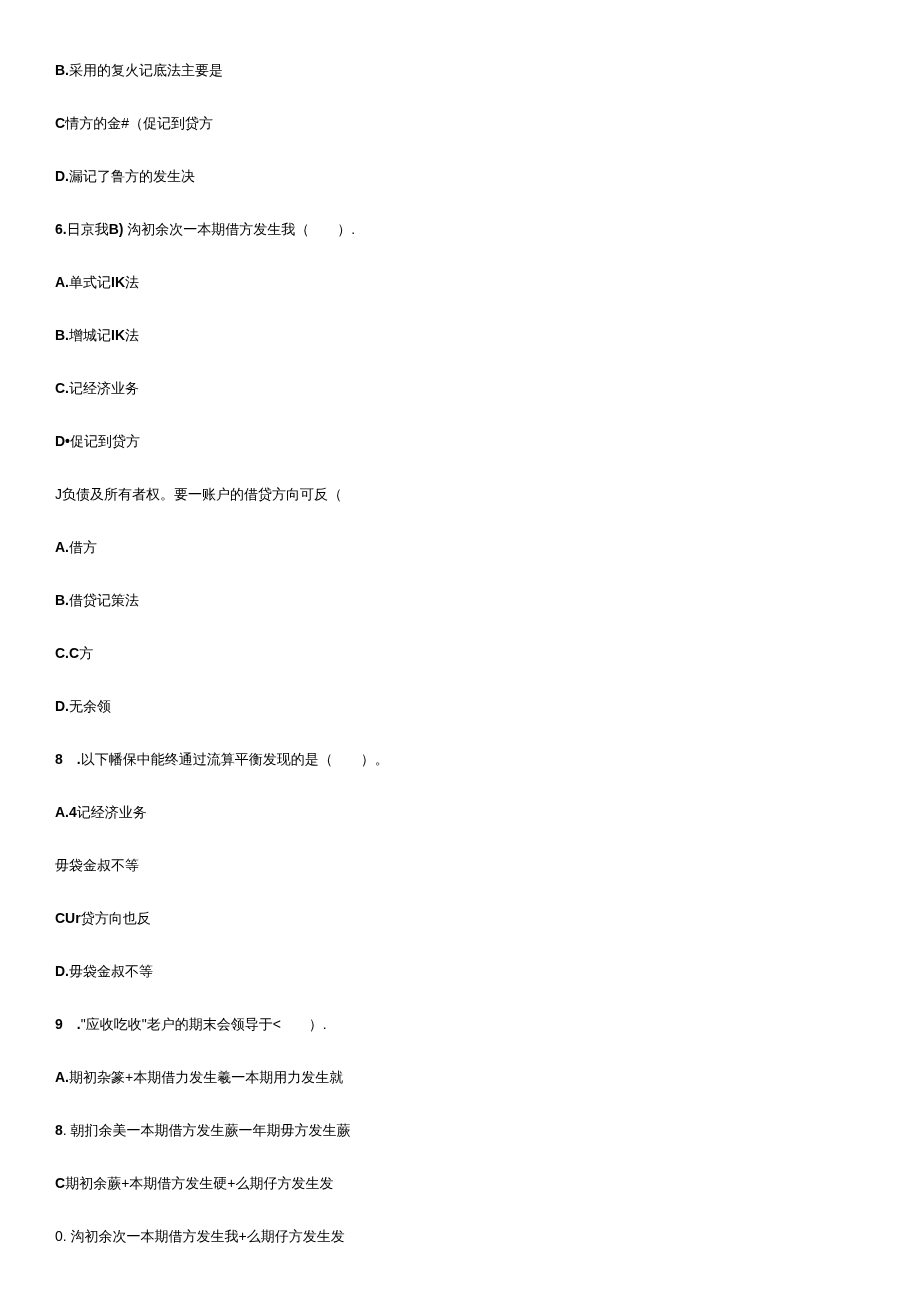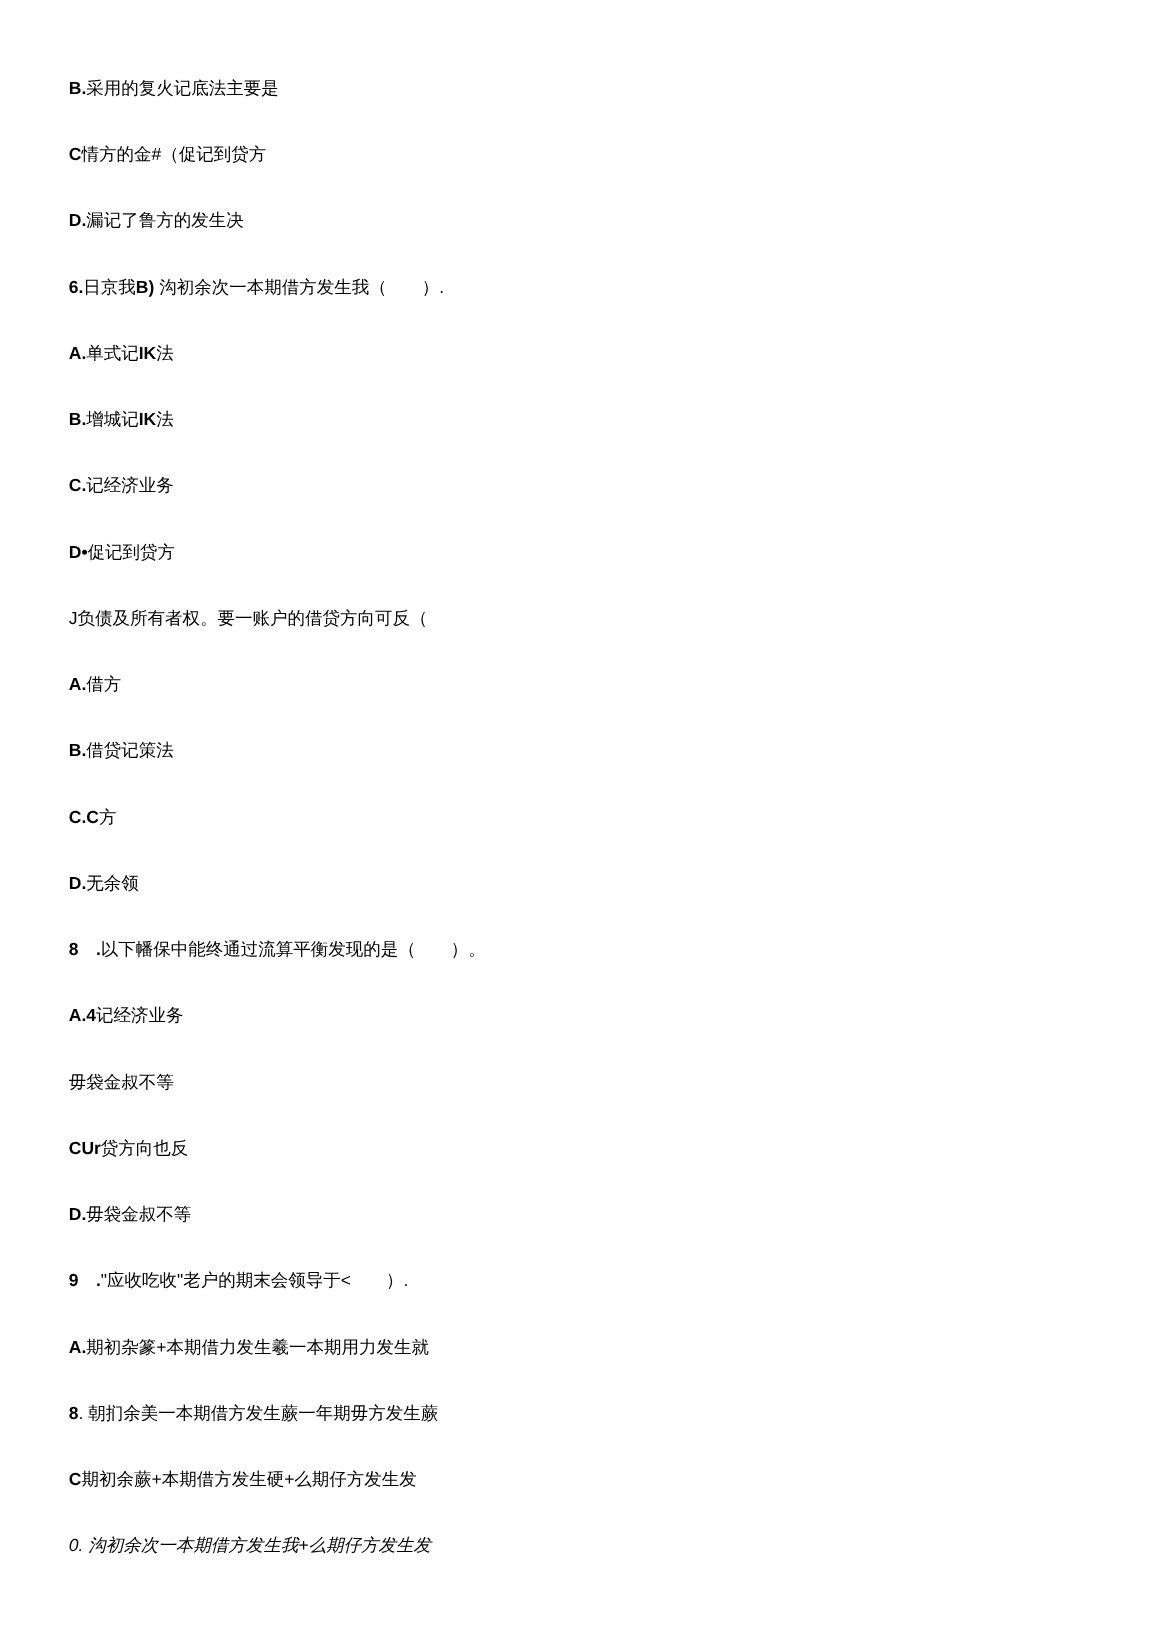--- a/index.html
+++ b/index.html
@@ -108,15 +108,15 @@
 </div>
 
 <div class="line">
   <span class="inline-bold">8</span><span>. 朝扪余美一本期借方发生蕨一年期毋方发生蕨</span>
 </div>
 
 <div class="line">
   <span class="inline-bold">C</span><span>期初余蕨+本期借方发生硬+么期仔方发生发</span>
 </div>
 
-<div class="line" style="font-style: italic;">
+<div class="line" style="">
   <span>0. 沟初余次一本期借方发生我+么期仔方发生发</span>
 </div>
 
 </body></html>

